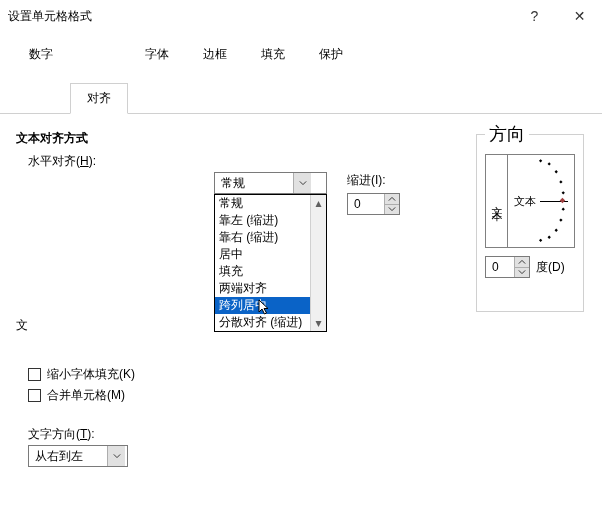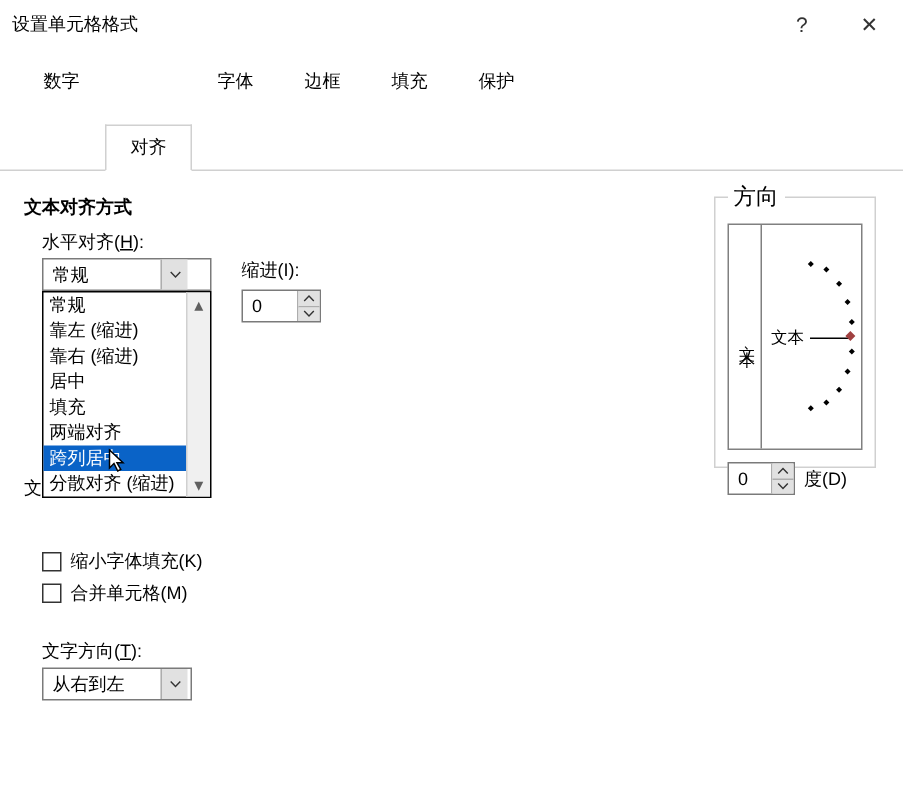--- a/index.html
+++ b/index.html
@@ -48,21 +48,21 @@
   .tab.active {
     border: 1px solid #d0d0d0;
     border-bottom: 1px solid #fff;
     background: #fff;
     margin-top: 44px;
   }
   .content {
     padding: 10px 16px;
     position: relative;
   }
-  .row { position: relative; }
+  .row { position: relative; justify-content: center; }
   .section-title { margin: 6px 0 4px 0; font-weight: bold; }
   .label { margin: 6px 0 2px 12px; }
   .label .u { text-decoration: underline; }
   .combo {
     display: inline-flex;
     align-items: stretch;
     height: 22px;
     border: 1px solid #7a7a7a;
     background: #fff;
     margin-left: 12px;
@@ -115,24 +115,24 @@
   .checkbox{
     width:13px; height:13px; border:1px solid #333; background:#fff;
   }
   fieldset.orientation{
     position:absolute;
     right:16px; top:8px;
     width:108px; height:190px;
     border:1px solid #d0d0d0;
     padding:8px;
   }
-  fieldset.orientation legend{ font-size:15px; padding:0 4px;}
+  fieldset.orientation legend{ font-size:18px; padding:0 4px;}
   .orient-box{
     border:1px solid #808080;
-    height:151px;
+    height:94px;
     display:flex;
   }
   .orient-box .vert{
     width:22px; border-right:1px solid #808080;
     display:flex; align-items:center; justify-content:center;
     writing-mode: vertical-rl;
     letter-spacing: 4px;
     font-size: 11px;
   }
   .orient-box .dial{

